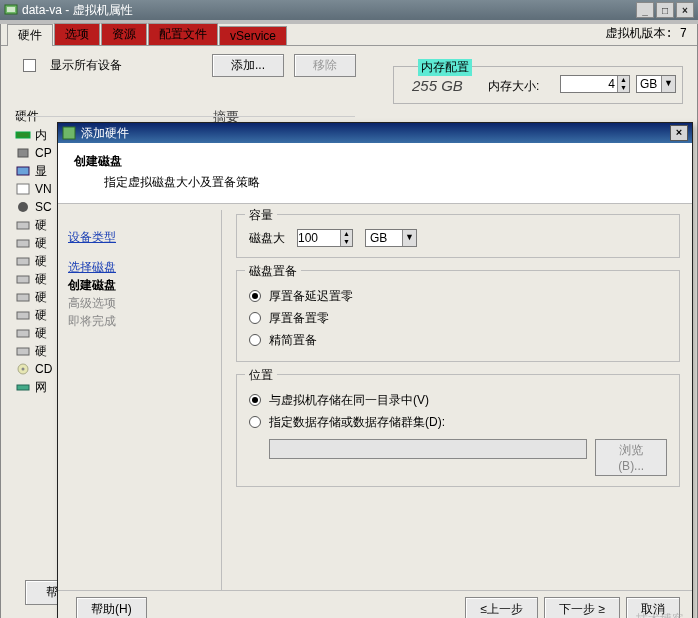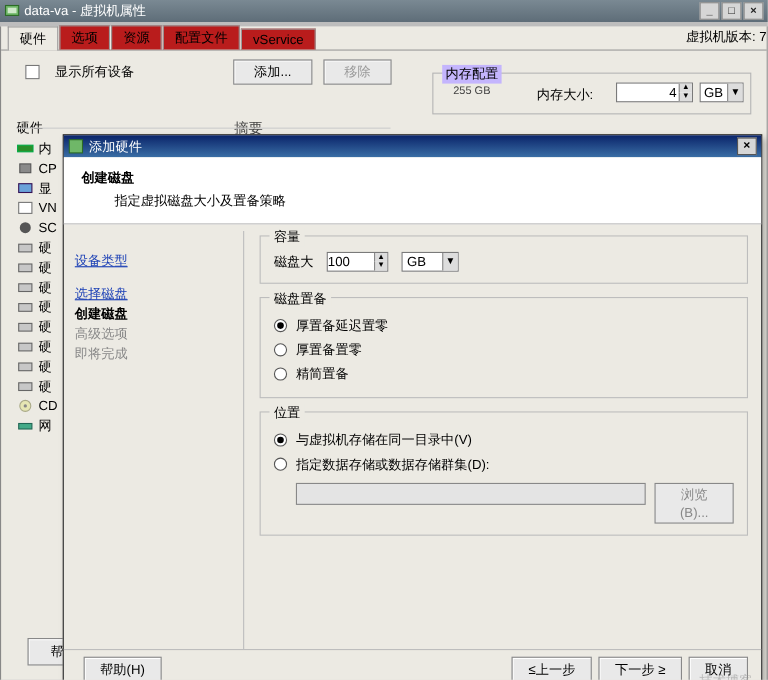--- a/index.html
+++ b/index.html
@@ -8,32 +8,32 @@
 .titlebar { display: flex; align-items: center; height: 20px; background: linear-gradient(#7a8993, #5e6d78); color: #fff; padding: 0 4px; }
 .titlebar .icon-slot { width: 14px; height: 14px; margin-right: 4px; display: flex; align-items: center; justify-content: center; }
 .titlebar .spacer { flex: 1; }
 .titlebar .winbtn { width: 18px; height: 16px; background: #d6d6d6; border: 1px solid #888; margin-left: 2px; display: flex; align-items: center; justify-content: center; color: #222; font-weight: bold; font-size: 10px; cursor: pointer; }
 
 .parent-body { background: #eceae3; border: 1px solid #888; border-top: none; height: 598px; position: relative; }
 
 .tabs { display: flex; align-items: flex-end; border-bottom: 1px solid #999; height: 22px; padding-left: 6px; margin-top: 4px; }
 .tab { padding: 2px 10px; border: 1px solid #999; border-bottom: none; background: #b91c1c; margin-right: 1px; cursor: pointer; }
 .tab.active { background: #eceae3; position: relative; top: 1px; }
-.version { margin-left: auto; padding-bottom: 3px; }
+.version { margin-left: auto; margin-right: 10px; padding-bottom: 3px; font-family: Liberation Mono, monospace; }
 
 .toolbar-row { display: flex; align-items: center; padding: 8px 10px 6px 22px; gap: 10px; }
 .checkbox { width: 13px; height: 13px; border: 1px solid #777; background: #fff; display: inline-block; vertical-align: middle; }
 .toolbar-row .lbl { margin-left: 4px; }
 .btn { border: 1px solid #888; background: #e9e9e9; padding: 2px 18px; cursor: pointer; box-shadow: inset 1px 1px #fff; }
 .btn.disabled { color: #999; cursor: default; }
 .toolbar-row .spacer2 { width: 70px; }
 
 .mem-group { position: absolute; right: 14px; top: 42px; width: 290px; height: 38px; border: 1px solid #b5b5b5; }
-.mem-group .legend { position: absolute; top: -8px; left: 8px; background: #c4b5fd; padding: 0 3px; }
-.mem-group .gb255 { position: absolute; left: 18px; top: 10px; color: #444; font-size: 10px; }
+.mem-group .legend { position: absolute; top: -8px; left: 24px; background: #5eead4; padding: 0 3px; }
+.mem-group .gb255 { position: absolute; left: 18px; top: 10px; color: #444; font-size: 15px; font-style: italic; }
 .mem-group .memlbl { position: absolute; left: 94px; top: 11px; }
 .mem-group .numbox { position: absolute; right: 52px; top: 8px; width: 70px; height: 18px; border: 1px solid #7a7a7a; background: #fff; text-align: right; padding-right: 14px; line-height: 16px; }
 .mem-group .numbox .spin { position: absolute; right: 0; top: 0; width: 12px; height: 16px; display: flex; flex-direction: column; }
 .mem-group .numbox .spin div { flex: 1; border-left: 1px solid #888; background: #ddd; font-size: 7px; line-height: 7px; text-align: center; }
 .mem-group .combo { position: absolute; right: 6px; top: 8px; width: 40px; height: 18px; border: 1px solid #7a7a7a; background: #fff; padding-left: 3px; line-height: 16px; }
 .mem-group .combo .arr { position: absolute; right: 0; top: 0; width: 14px; height: 16px; background: #ddd; border-left: 1px solid #888; text-align: center; line-height: 14px; font-size: 9px; }
 
 .hw-label { position: absolute; left: 14px; top: 84px; font-weight: normal; }
 .hdr-divider { position: absolute; left: 14px; top: 92px; width: 340px; border-top: 1px solid #ccc; }
 .col-summary { position: absolute; left: 212px; top: 84px; font-size: 13px; color: #444; }

